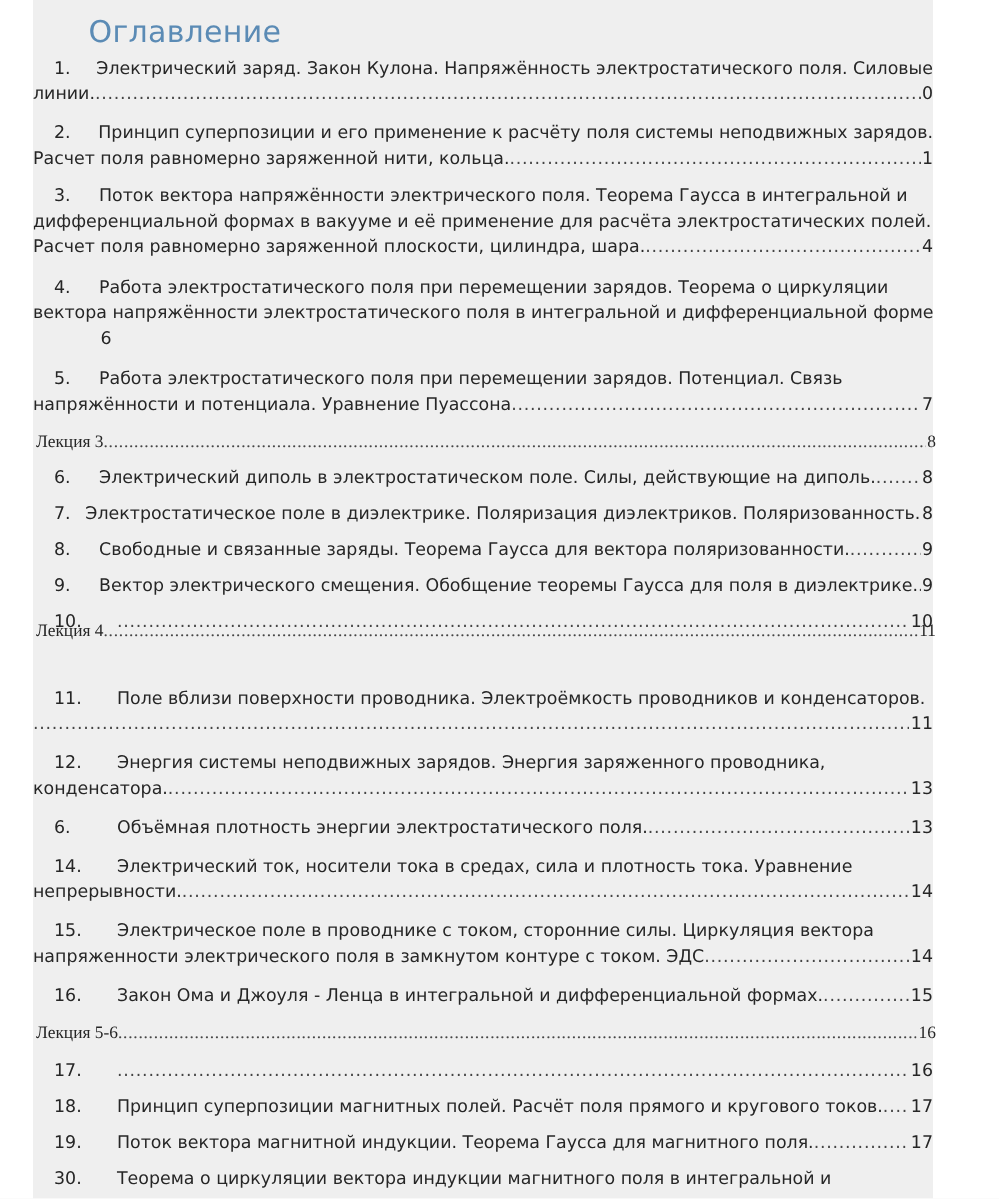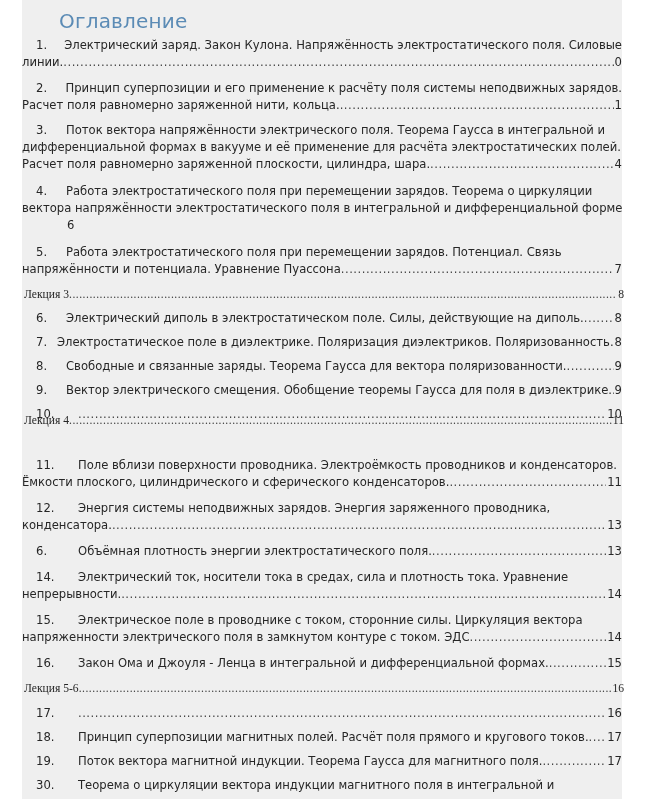--- a/index.html
+++ b/index.html
@@ -145,21 +145,20 @@
       <span class="pg">11</span>
     </div>
 </div>
 
 <div class="entry lvl2" style="top:457px">
   <div class="line first">
       <span class="num" style="width:42px">11.</span>
       <span>Поле вблизи поверхности проводника. Электроёмкость проводников и конденсаторов.</span>
     </div>
   <div class="line">
-      <span>Ёмкости плоского, цилиндрического и сферического конденсаторов. </span>
       <span class="dots"></span>
       <span class="pg">11</span>
     </div>
 </div>
 
 <div class="entry lvl2" style="top:500px">
   <div class="line first">
       <span class="num" style="width:42px">12.</span>
       <span>Энергия системы неподвижных зарядов. Энергия заряженного проводника,</span>
     </div>

